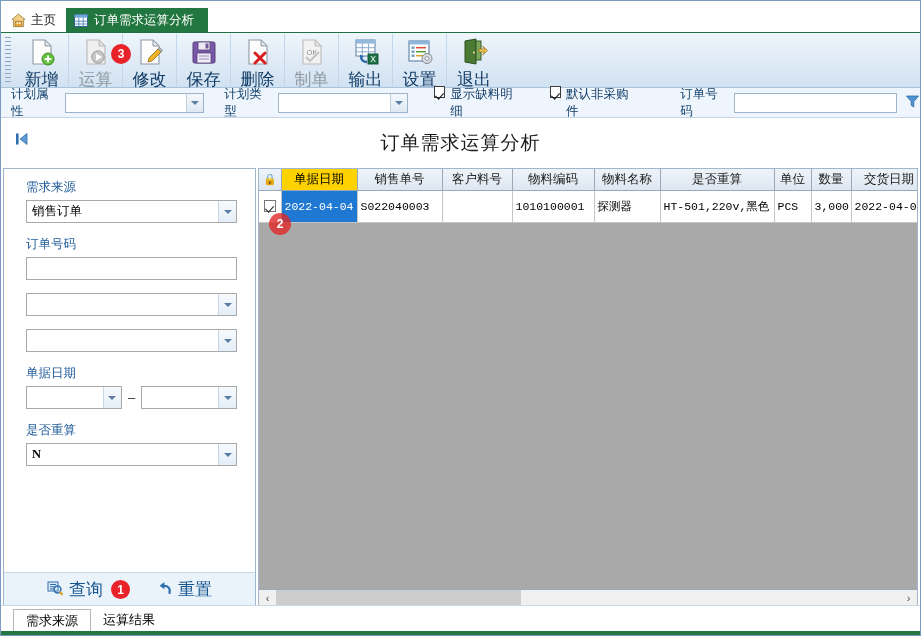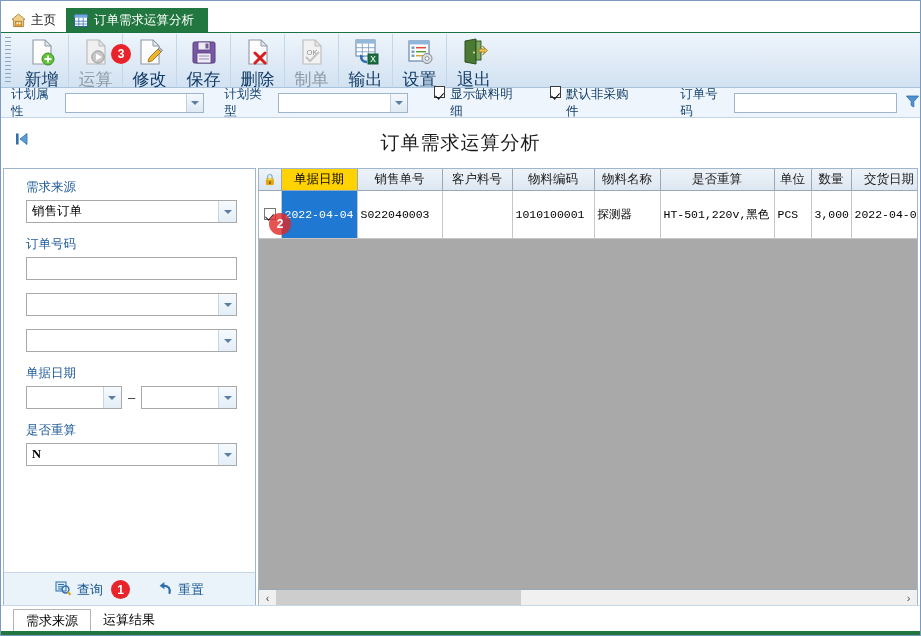--- a/index.html
+++ b/index.html
@@ -179,21 +179,21 @@
   .daterow .field-input { flex: 1; }
   .dash { color:#333; font-size: 13px; }
   .lp-footer {
     height: 34px;
     background: #eaf2fa;
     border-top: 1px solid #c6d8e8;
     display: flex; align-items: center; justify-content: center;
     gap: 26px;
   }
   .lpbtn { display:flex; align-items:center; gap:5px; cursor:pointer; position: relative; }
-  .lpbtn .lbl { color:#16568f; font-size:13px; }
+  .lpbtn .lbl { color:#16568f; font-size:17px; }
 
   
   .rightpanel {
     flex: 1;
     border: 1px solid #9fb6cc;
     background: #a9a9a9;
     display: flex; flex-direction: column;
     position: relative;
     overflow: hidden;
   }
@@ -217,21 +217,21 @@
   table.grid th.sorted {
     background: #ffd200;
     color: #000;
   }
   table.grid th.lockcol { background: linear-gradient(to bottom,#eef3f9,#dde7f1); }
   table.grid td {
     border: 1px solid #c6c6c6;
     border-top: none; border-left: none;
     height: 20px;
     background: #ffffff;
-    padding: 16px 3px;
+    padding: 8px 3px;
     font-family: "Liberation Mono", "DejaVu Sans Mono", monospace;
     font-size: 11.5px;
     color: #000;
     white-space: nowrap;
     overflow: hidden;
   }
   table.grid td.selcell { background: #1f78d1; color:#fff; }
   table.grid td.checkcell { background:#fff; text-align:center; }
   .cellchk {
     width: 12px; height: 12px; border: 1px solid #777; background:#fff;

